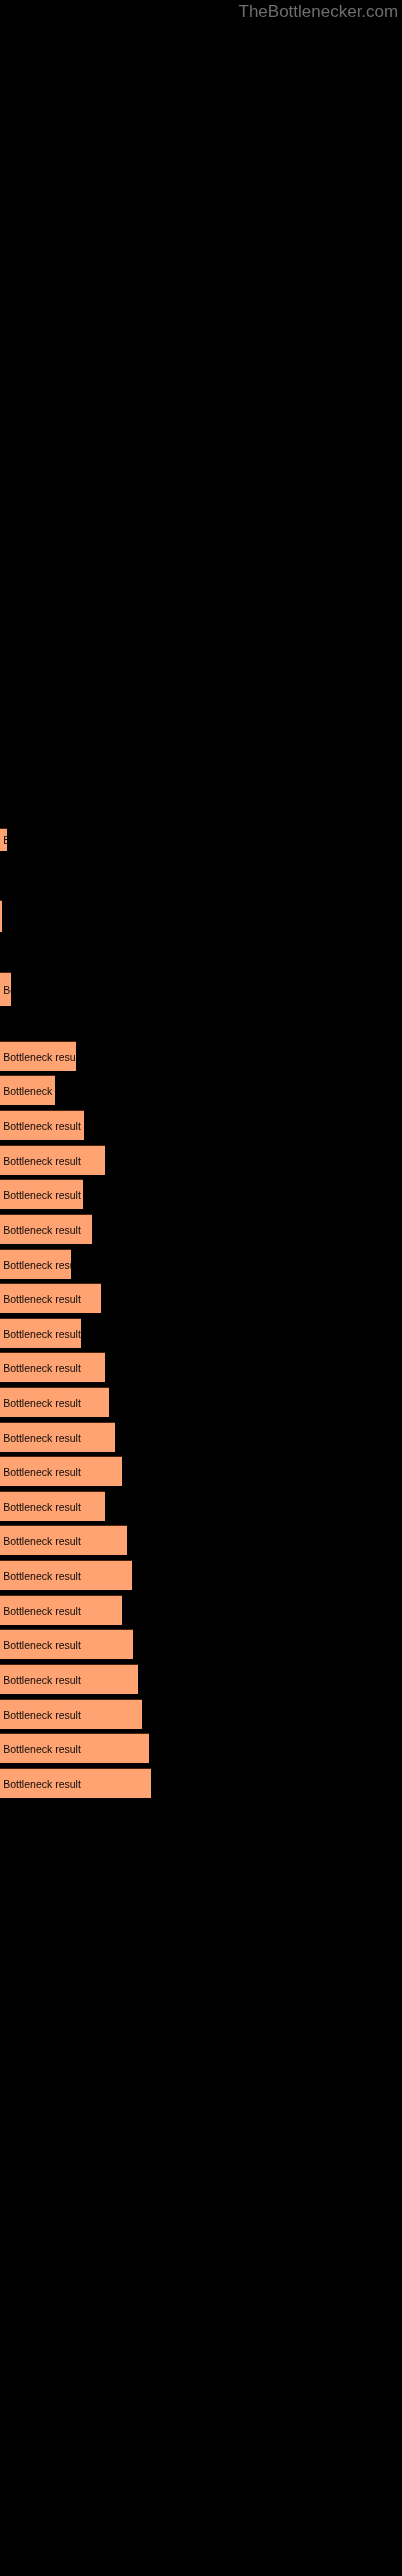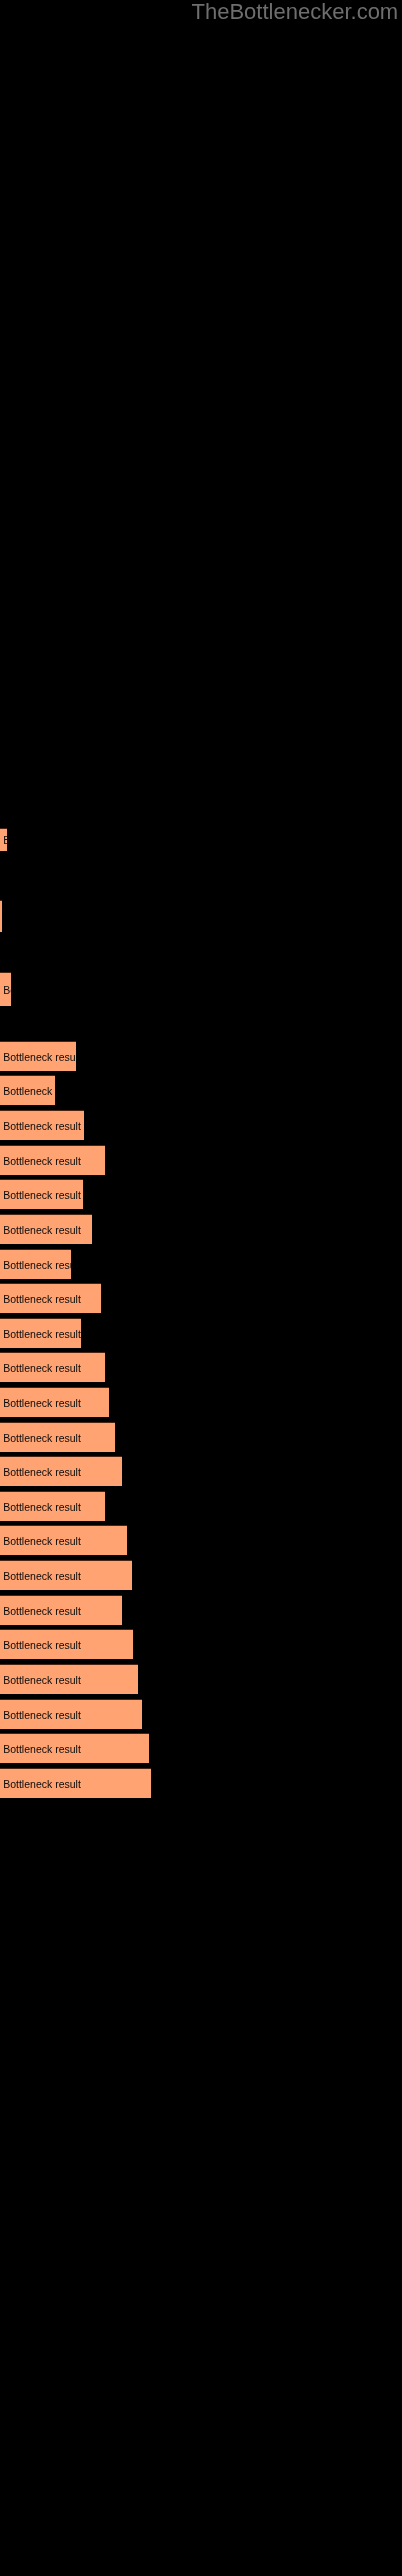--- a/index.html
+++ b/index.html
@@ -14,21 +14,21 @@
     position: relative;
     overflow: hidden;
     font-family: "Liberation Sans", sans-serif;
     -webkit-font-smoothing: none;
   }
 
   #watermark {
     position: absolute;
     top: 0px;
     right: 4.8px;
-    font-size: 22px;
+    font-size: 17px;
     line-height: 24px;
     color: #6e6e6e;
     font-family: "Liberation Sans", sans-serif;
     white-space: nowrap;
     letter-spacing: 0px;
   }
 
   #chart-area {
     position: absolute;
     left: 0;

